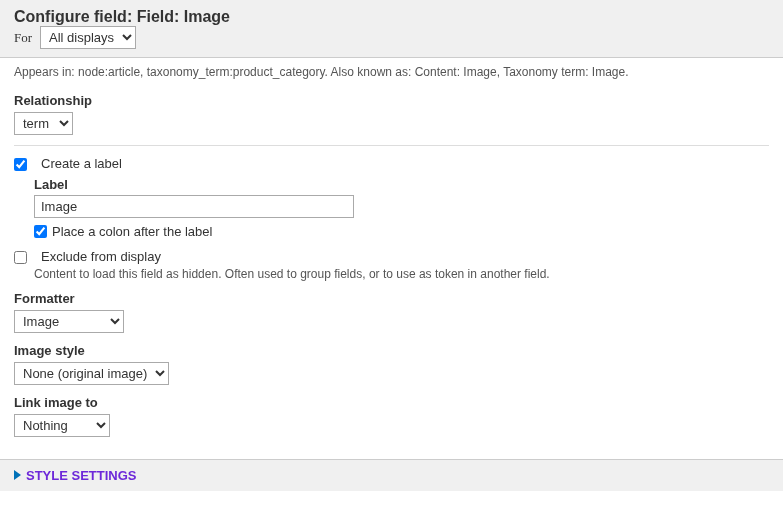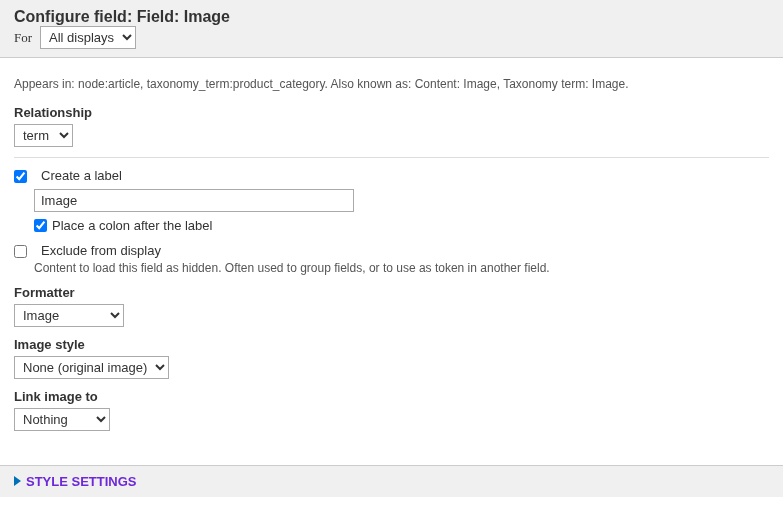--- a/index.html
+++ b/index.html
@@ -39,21 +39,21 @@
     select {
       border: 1px solid #aaa;
       background: #fff;
       padding: 2px 4px;
       font-size: 13px;
       color: #333;
       cursor: pointer;
     }
 
     .content-area {
-      padding: 18px 14px;
+      padding: 6px 14px;
     }
 
     .appears-in {
       font-size: 12px;
       color: #555;
       margin-bottom: 12px;
       line-height: 1.4;
     }
 
     .section-label {
@@ -187,20 +187,21 @@
   <hr class="divider">
 
   
   <div class="checkbox-row">
     <input type="checkbox" id="create-label-cb" checked="" style="">
     <label for="create-label-cb">Create a label</label>
   </div>
 
   
   <div class="label-section">
+    <div class="label-field-label">Label</div>
     <input type="text" class="label-input" value="Image" style="">
 
     
     <div class="colon-row">
       <input type="checkbox" id="colon-cb" checked="" style="">
       <label for="colon-cb">Place a colon after the label</label>
     </div>
   </div>
 
   

